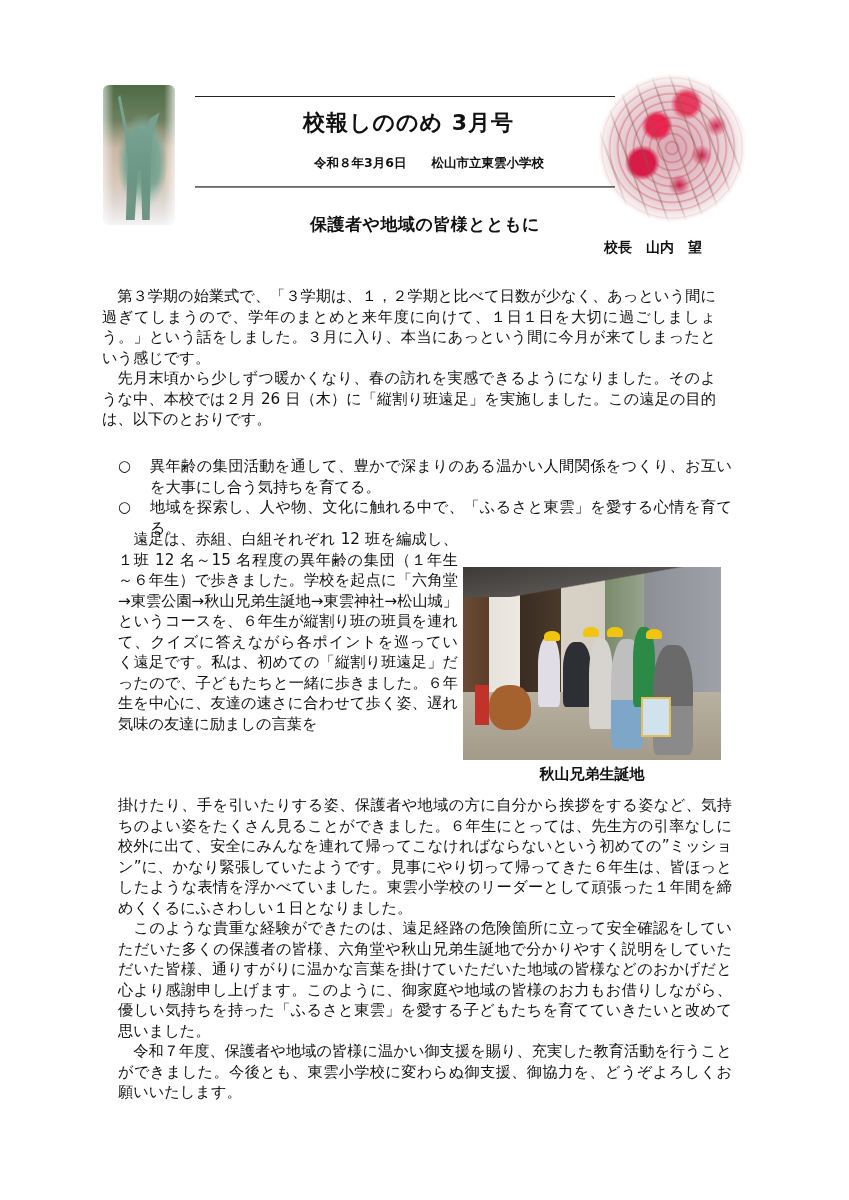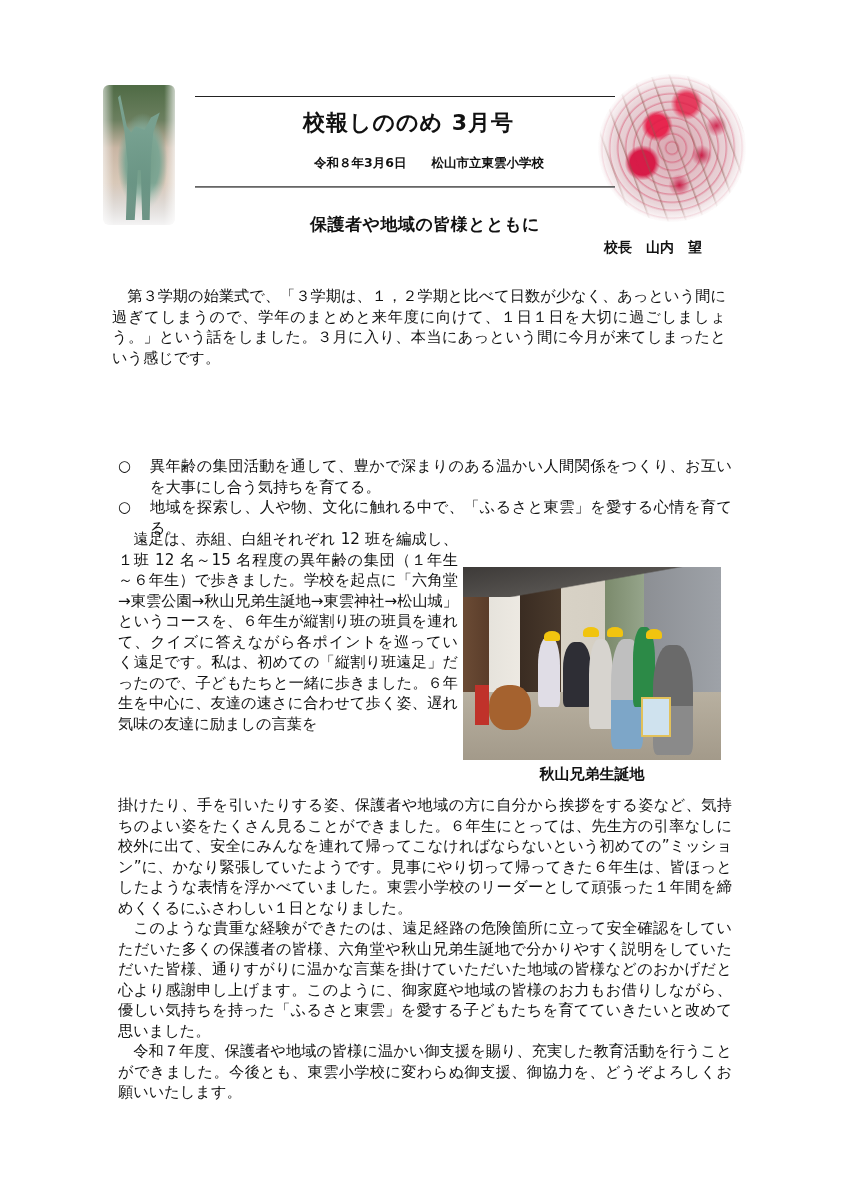--- a/index.html
+++ b/index.html
@@ -64,21 +64,21 @@
   }
   .author {
     left: 604px; top: 239px; font-size: 14px; font-weight: bold; white-space: pre;
   }
 
   
   .para {
     font-family: "DejaVu Sans", sans-serif; font-size: 15.2px; line-height: 20.5px;
     text-align: justify; text-justify: inter-character;
   }
-  .p1 { left: 112px; top: 286px; width: 614px; }
+  .p1 { left: 102px; top: 286px; width: 614px; }
   .bullets { left: 118px; top: 456px; width: 614px; }
   .bullet { display: flex; }
   .bullet-mark { width: 32px; flex: none; }
   .bullet-text { flex: 1; }
   .p-wrap { left: 118px; top: 529px; width: 340px; }
   .p-full { left: 118px; top: 795px; width: 614px; }
 
   .photo {
     left: 463px; top: 567px; width: 258px; height: 193px;
     background:
@@ -118,20 +118,21 @@
 <div class="abs rule-bottom"></div>
 
 <div class="abs title">校報しののめ 3月号</div>
 <div class="abs dateline">令和８年3月6日　　松山市立東雲小学校</div>
 
 <div class="abs headline">保護者や地域の皆様とともに</div>
 <div class="abs author">校長　山内　望</div>
 
 <div class="abs para p1">
   <div>　第３学期の始業式で、「３学期は、１，２学期と比べて日数が少なく、あっという間に過ぎてしまうので、学年のまとめと来年度に向けて、１日１日を大切に過ごしましょう。」という話をしました。３月に入り、本当にあっという間に今月が来てしまったという感じです。</div>
+  <div>　先月末頃から少しずつ暖かくなり、春の訪れを実感できるようになりました。そのような中、本校では２月 26 日（木）に「縦割り班遠足」を実施しました。この遠足の目的は、以下のとおりです。</div>
 </div>
 
 <div class="abs para bullets">
   <div class="bullet">
     <span class="bullet-mark">○</span>
     <span class="bullet-text">異年齢の集団活動を通して、豊かで深まりのある温かい人間関係をつくり、お互いを大事にし合う気持ちを育てる。</span>
   </div>
   <div class="bullet">
     <span class="bullet-mark">○</span>
     <span class="bullet-text">地域を探索し、人や物、文化に触れる中で、「ふるさと東雲」を愛する心情を育てる。</span>

